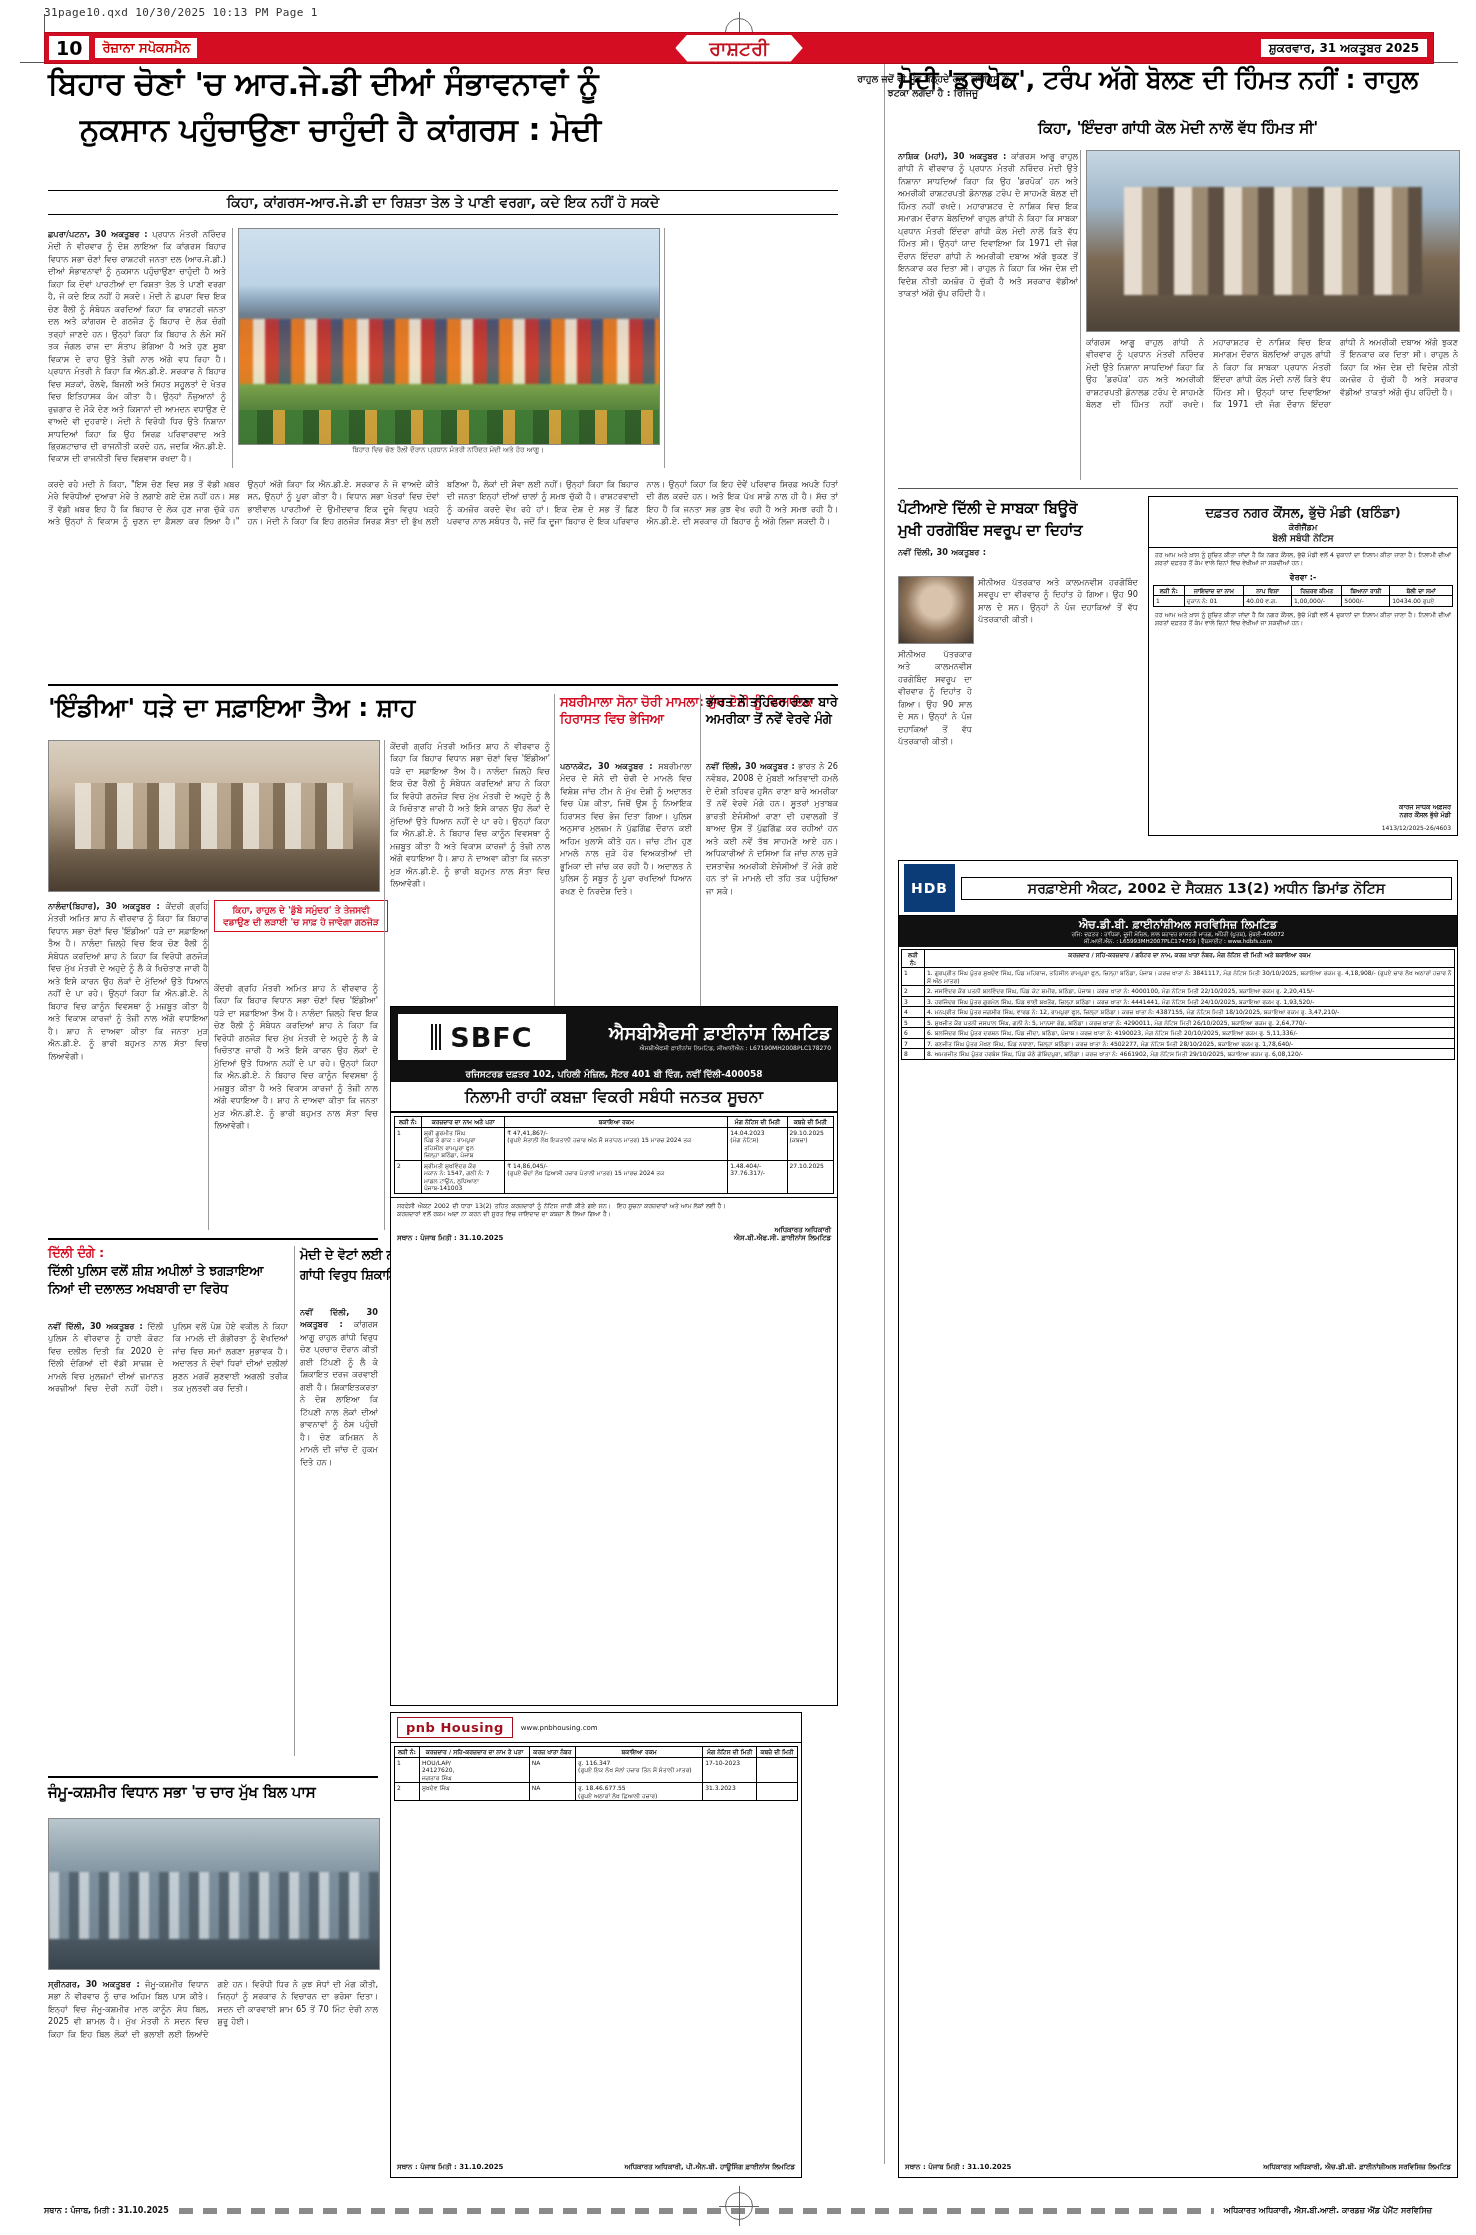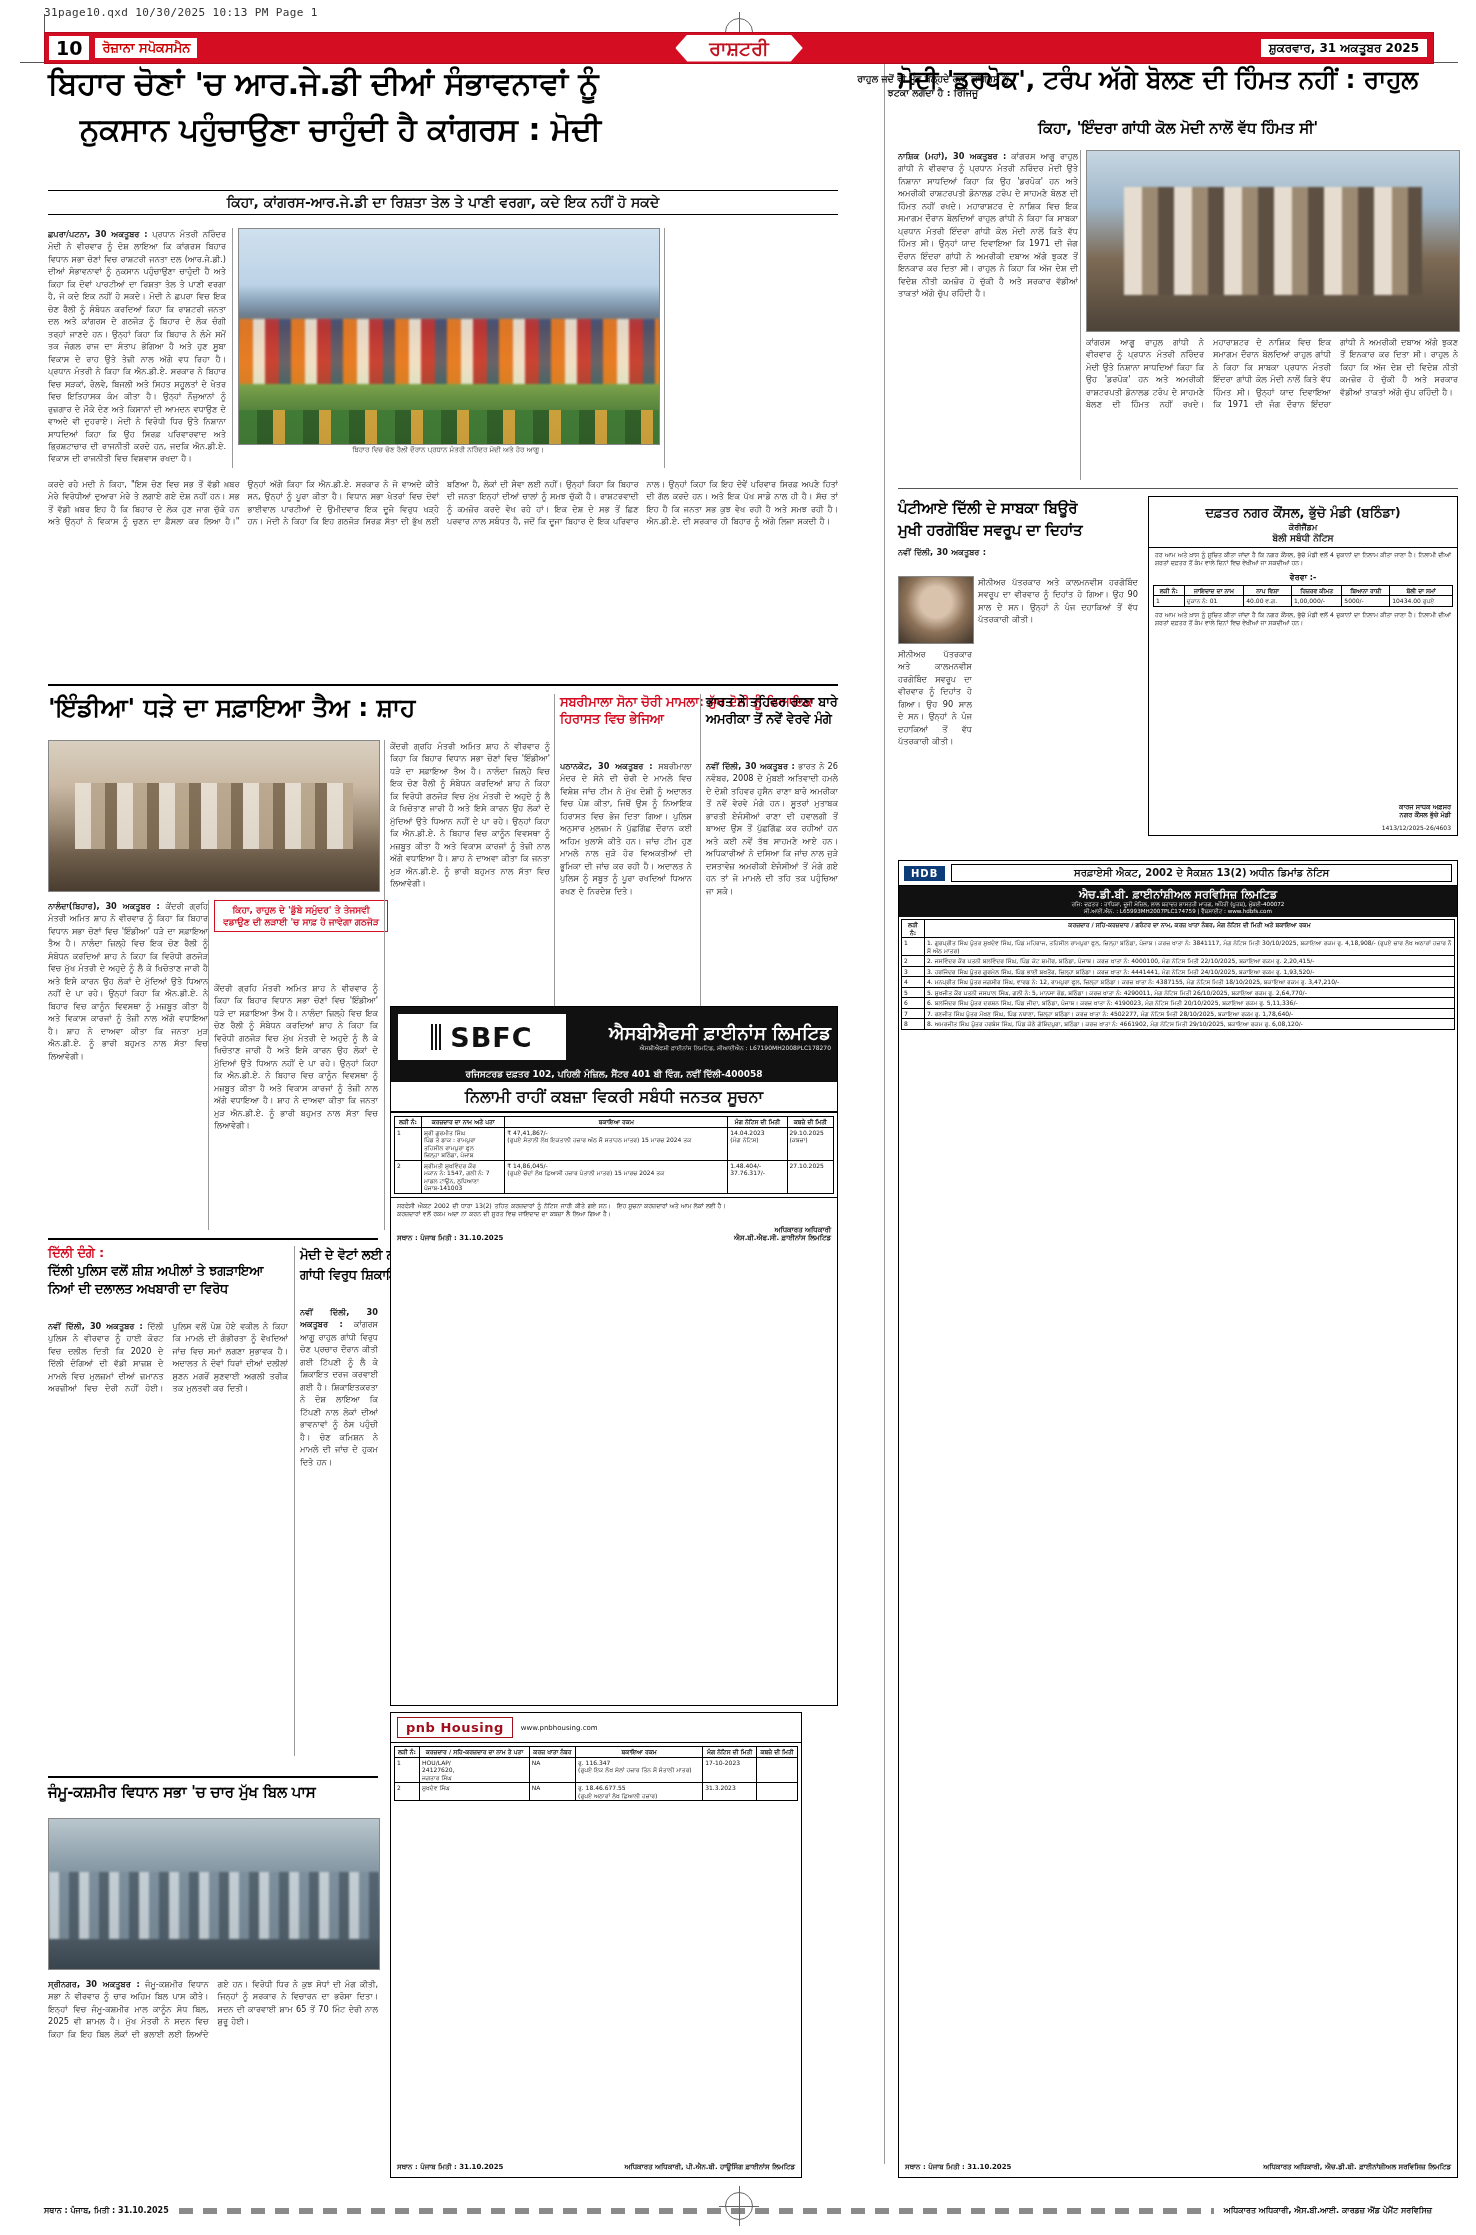--- a/index.html
+++ b/index.html
@@ -150,22 +150,22 @@
   table.grid th{font-weight:bold;text-align:center;}
 
   .sbfc-logo{
     background:#fff;color:#111;font-weight:bold;font-size:27px;
     letter-spacing:1px;display:flex;align-items:center;justify-content:center;
     border:2px solid #111;
   }
   .sbfc-bars{display:inline-block;width:12px;height:26px;margin-right:7px;
     background:repeating-linear-gradient(90deg,#111 0 2px,#fff 2px 4px);}
   .hdb-logo{
-    background:#0b3c78;color:#fff;font-weight:bold;font-size:10px;
-    padding:2px 7px;letter-spacing:1px;
+    background:#0b3c78;color:#fff;font-weight:bold;font-size:14px;
+    padding:16px 7px;letter-spacing:1px;
   }
   .pnb-logo{
     background:#fff;color:#a10f1c;font-weight:bold;font-size:13px;
     border:1px solid #a10f1c;padding:2px 8px;letter-spacing:.5px;
   }
   .black-strip{background:#111;color:#fff;font-weight:bold;font-size:9px;
     text-align:center;padding:2px 4px;}
 
   .footer-bar{
     position:absolute;left:44px;bottom:18px;width:1388px;height:12px;
@@ -446,21 +446,21 @@
         </tbody>
       </table>
     </div>
     <div style="position:absolute;left:6px;bottom:6px;font-size:7px;font-weight:bold;">ਸਥਾਨ : ਪੰਜਾਬ   ਮਿਤੀ : 31.10.2025</div>
     <div style="position:absolute;right:6px;bottom:6px;font-size:7px;font-weight:bold;text-align:right;">ਅਧਿਕਾਰਤ ਅਧਿਕਾਰੀ, ਪੀ.ਐਨ.ਬੀ. ਹਾਊਸਿੰਗ ਫ਼ਾਈਨਾਂਸ ਲਿਮਟਿਡ</div>
   </div>
 
   <div class="ad" style="left:898px;top:860px;width:560px;height:1318px;">
     <div style="display:flex;align-items:center;gap:6px;padding:3px 5px;border-bottom:1px solid #000;">
       <div class="hdb-logo">HDB</div>
-      <div style="flex:1;text-align:center;font-size:10px;font-weight:bold;border:1px solid #000;padding:2px;">ਸਰਫ਼ਾਏਸੀ ਐਕਟ, 2002 ਦੇ ਸੈਕਸ਼ਨ 13(2) ਅਧੀਨ ਡਿਮਾਂਡ ਨੋਟਿਸ</div>
+      <div style="flex:1;text-align:center;font-size:14px;font-weight:bold;border:1px solid #000;padding:2px;">ਸਰਫ਼ਾਏਸੀ ਐਕਟ, 2002 ਦੇ ਸੈਕਸ਼ਨ 13(2) ਅਧੀਨ ਡਿਮਾਂਡ ਨੋਟਿਸ</div>
     </div>
     <div style="background:#111;color:#fff;text-align:center;padding:2px;">
       <div style="font-size:11px;font-weight:bold;">ਐਚ.ਡੀ.ਬੀ. ਫ਼ਾਈਨਾਂਸ਼ੀਅਲ ਸਰਵਿਸਿਜ਼ ਲਿਮਟਿਡ</div>
       <div style="font-size:5.6px;">ਰਜਿ: ਦਫ਼ਤਰ : ਰਾਧਿਕਾ, ਦੂਜੀ ਮੰਜ਼ਿਲ, ਲਾਲ ਬਹਾਦਰ ਸ਼ਾਸਤਰੀ ਮਾਰਗ, ਅੰਧੇਰੀ (ਪੂਰਬ), ਮੁੰਬਈ-400072</div>
       <div style="font-size:5.6px;">ਸੀ.ਆਈ.ਐਨ. : L65993MH2007PLC174759 | ਵੈੱਬਸਾਈਟ : www.hdbfs.com</div>
     </div>
     <div style="padding:2px;">
       <table class="grid">
         <thead>
             <tr>

